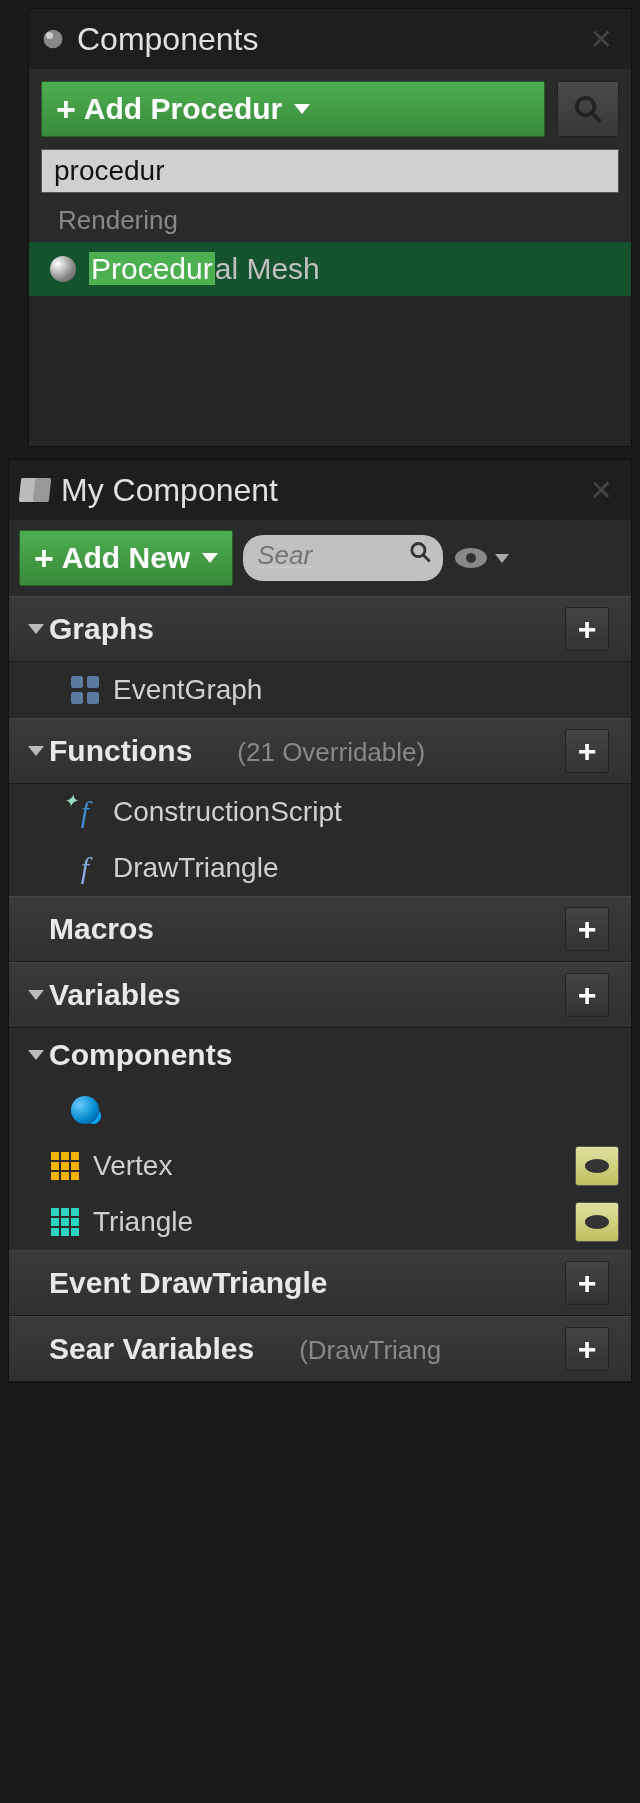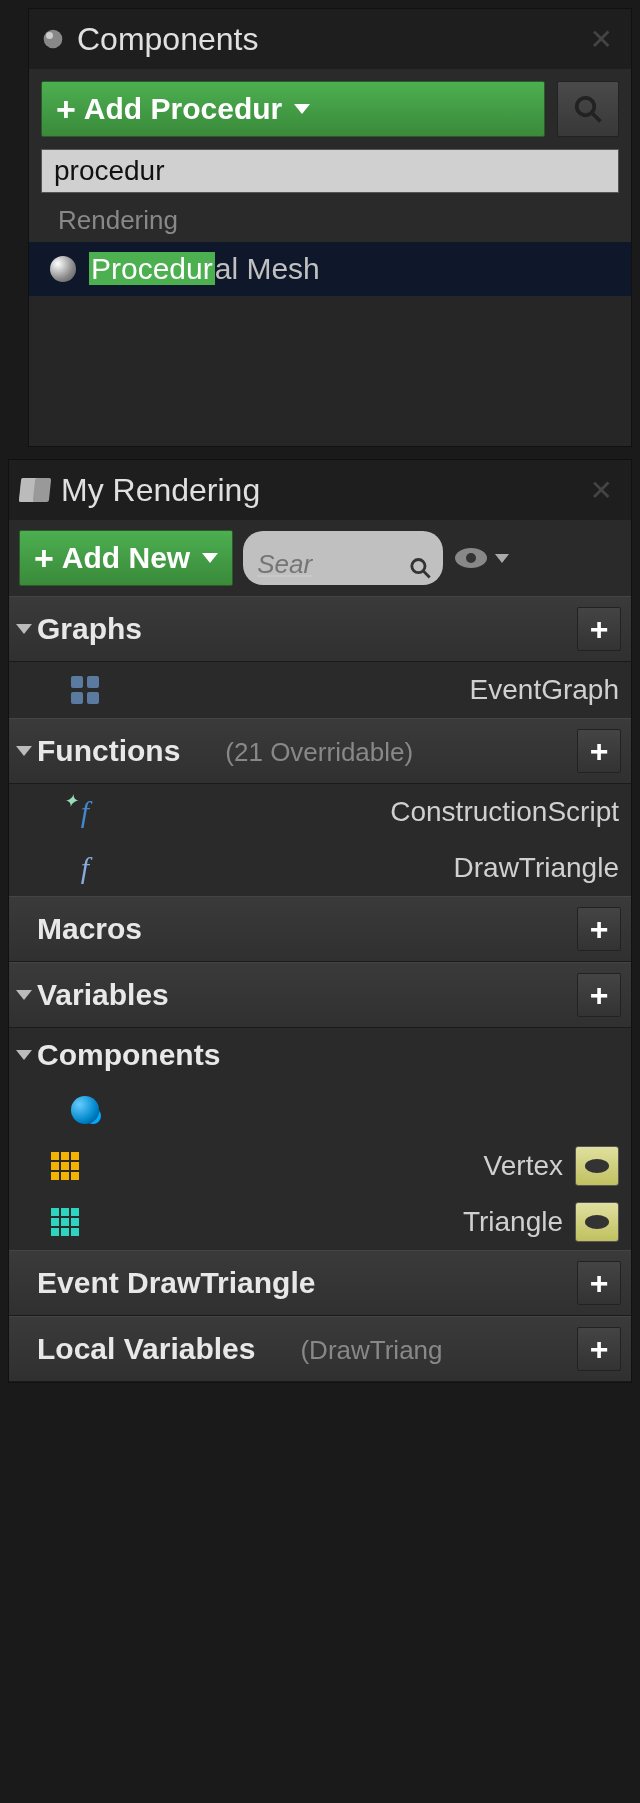--- a/index.html
+++ b/index.html
@@ -84,21 +84,21 @@
   .search-row {
     padding: 0 12px 6px 12px;
   }
   .cat-header {
     color: #888;
     font-size: 26px;
     padding: 6px 14px;
     margin-left: 15px;
   }
   .result-row {
-    background: #0f172a;
+    background: #14532d;
     display: flex;
     align-items: center;
     padding: 6px 18px;
     gap: 10px;
     height: 54px;
   }
   .result-text {
     font-size: 30px;
     color: #c0c0c0;
   }
@@ -108,23 +108,23 @@
   .mb-toolbar {
     display: flex;
     align-items: center;
     padding: 10px;
     gap: 10px;
   }
   .search-pill {
     background: #c0c0c0;
     border-radius: 20px;
     display: flex;
-    align-items: flex-end;
+    align-items: flex-start;
     padding: 4px 12px;
-    height: 54px;
+    height: 46px;
     flex: 1;
     max-width: 200px;
     text-decoration: underline;
   }
   .search-pill input {
     border: none;
     background: transparent;
     font-size: 26px;
     color: #666;
     width: 100%;
@@ -141,21 +141,21 @@
     border-left: 7px solid transparent;
     border-right: 7px solid transparent;
     border-top: 9px solid #aaa;
   }
   .section-header {
     display: flex;
     align-items: center;
     background: linear-gradient(#3a3a3a, #303030);
     border-top: 1px solid #444;
     border-bottom: 1px solid #1a1a1a;
-    padding: 10px 10px;
+    padding: 10px 22px;
     gap: 8px;
   }
   .section-header .expander {
     width: 0; height: 0;
     border-top: 8px solid transparent;
     border-bottom: 8px solid transparent;
     border-left: 0;
     border-right: 0;
   }
   .expander.open {
@@ -192,21 +192,20 @@
     justify-content: center;
     border: 1px solid #222;
     border-radius: 2px;
   }
   .item-row {
     display: flex;
     align-items: center;
     padding: 8px 12px 8px 40px;
     gap: 12px;
     height: 56px;
-    text-align: right;
   }
   .item-row.indent2 { padding-left: 60px; }
   .item-label {
     color: #d0d0d0;
     font-size: 28px;
     flex: 1;
     white-space: nowrap;
     overflow: hidden;
   }
   .icon-box { width: 32px; height: 32px; display:flex; align-items:center; justify-content:center; flex-shrink:0;}
@@ -280,21 +279,21 @@
     </div>
   </div>
   <div class="gap"></div>
 </div>
 
 <div class="panel" style="margin:12px 8px 0 8px;">
   <div class="tab-bar">
     <div class="icon-box">
         <div class="book-icon"></div>
       </div>
-    <div class="tab-title">My Rendering</div>
+    <div class="tab-title">My Component</div>
     <div class="tab-close">✕</div>
   </div>
   <div class="mb-toolbar">
     <div class="btn-green">
       <span class="plus">+</span>
       <span>Add New</span>
       <span class="caret"></span>
     </div>
     <div class="search-pill">
       <input placeholder="Sear" style="">
@@ -405,18 +404,18 @@
       </div>
   </div>
 
   <div class="section-header">
     <span class="sec-title" style="padding-left:18px;">Event DrawTriangle</span>
     <div class="plus-btn">+</div>
   </div>
 
   <div class="section-header">
     <span class="sec-title" style="padding-left:18px;">
-      <span>Local Variables</span>
+      <span>Sear Variables</span>
       <span class="sub">(DrawTriang</span>
     </span>
     <div class="plus-btn">+</div>
   </div>
 </div>
 
 </body></html>

